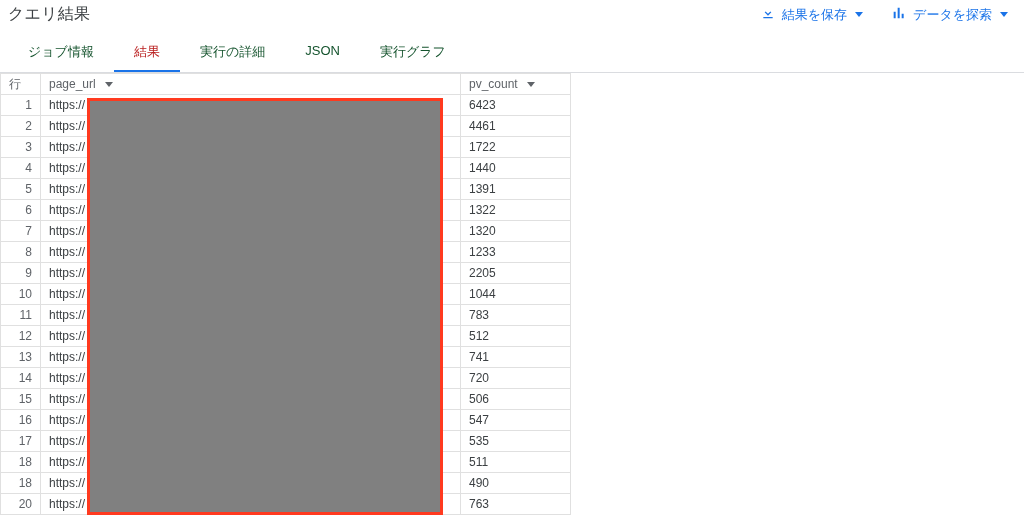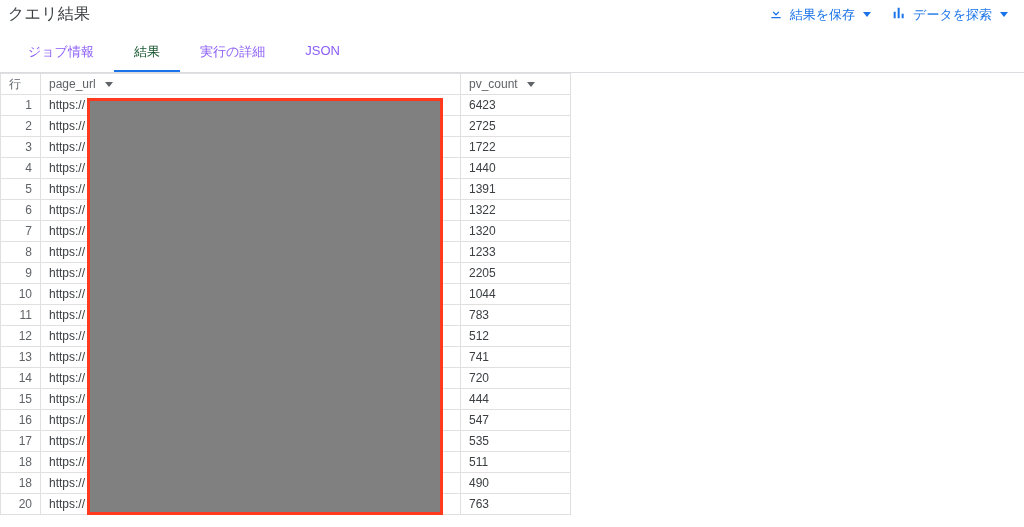--- a/index.html
+++ b/index.html
@@ -15,21 +15,21 @@
       align-items: center;
       justify-content: space-between;
       padding: 4px 16px 8px 8px;
     }
     .title {
       font-size: 16px;
       font-weight: 500;
       color: #3c4043;
       letter-spacing: .2px;
     }
-    .actions { display: flex; gap: 20px; }
+    .actions { display: flex; gap: 28px; }
     .action-btn {
       display: inline-flex;
       align-items: center;
       gap: 6px;
       color: #1a73e8;
       font-size: 13px;
       font-weight: 500;
       cursor: pointer;
       user-select: none;
     }
@@ -43,26 +43,26 @@
     }
     .tabs {
       display: flex;
       border-bottom: 1px solid #dadce0;
       padding-left: 8px;
       gap: 0;
       font-size: 13px;
     }
     .tab {
       padding: 10px 20px 9px;
-      color: #8b5cf6;
+      color: #14532d;
       cursor: pointer;
       border-bottom: 2px solid transparent;
       font-weight: 500;
     }
-    .tab.active { color: #14532d; border-bottom-color: #1a73e8; }
+    .tab.active { color: #b91c1c; border-bottom-color: #1a73e8; }
     .table-wrap { position: relative; }
     table {
       border-collapse: collapse;
       table-layout: fixed;
     }
     th, td {
       border: 1px solid #e0e0e0;
       height: 21px;
       padding: 0 8px;
       font-size: 12px;
@@ -127,20 +127,21 @@
       <span class="caret-down"></span>
     </div>
   </div>
 </div>
 
 <div class="tabs">
   <div class="tab">ジョブ情報</div>
   <div class="tab active">結果</div>
   <div class="tab">実行の詳細</div>
   <div class="tab">JSON</div>
+  <div class="tab">実行グラフ</div>
 </div>
 
 <div class="table-wrap">
   <table>
     <colgroup>
       <col class="rownum">
         <col class="url">
         <col class="pv">
     </colgroup>
     <thead>
@@ -160,21 +161,21 @@
     </thead>
     <tbody id="rows">
         <tr>
           <td class="rownum">1</td>
           <td class="url">https://</td>
           <td class="pv">6423</td>
         </tr>
         <tr>
           <td class="rownum">2</td>
           <td class="url">https://</td>
-          <td class="pv">2725</td>
+          <td class="pv">4461</td>
         </tr>
         <tr>
           <td class="rownum">3</td>
           <td class="url">https://</td>
           <td class="pv">1722</td>
         </tr>
         <tr>
           <td class="rownum">4</td>
           <td class="url">https://</td>
           <td class="pv">1440</td>
@@ -225,21 +226,21 @@
           <td class="pv">741</td>
         </tr>
         <tr>
           <td class="rownum">14</td>
           <td class="url">https://</td>
           <td class="pv">720</td>
         </tr>
         <tr>
           <td class="rownum">15</td>
           <td class="url">https://</td>
-          <td class="pv">444</td>
+          <td class="pv">506</td>
         </tr>
         <tr>
           <td class="rownum">16</td>
           <td class="url">https://</td>
           <td class="pv">547</td>
         </tr>
         <tr>
           <td class="rownum">17</td>
           <td class="url">https://</td>
           <td class="pv">535</td>

